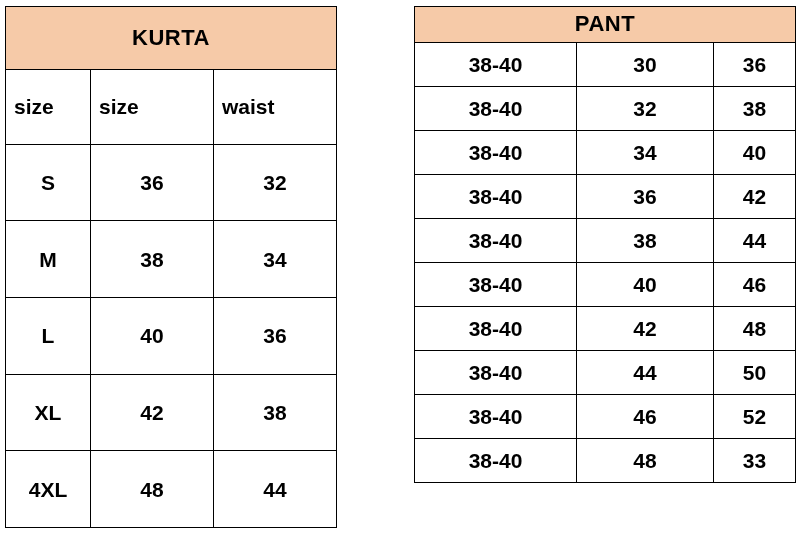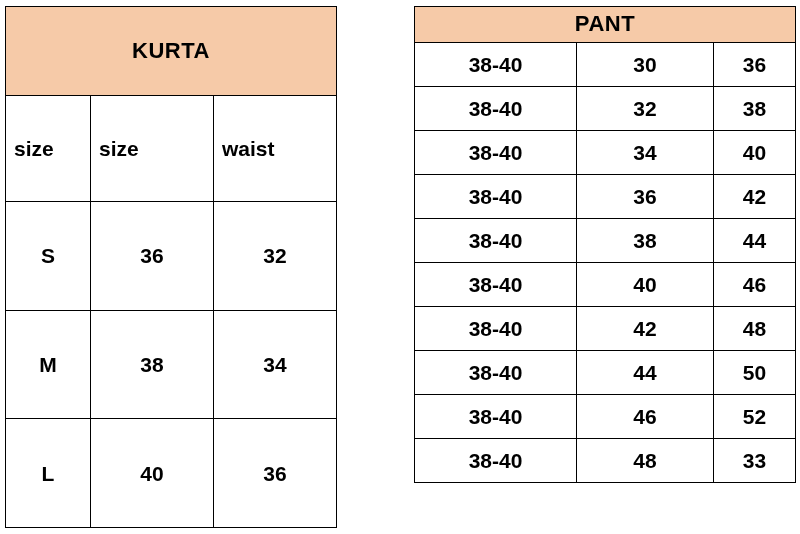--- a/index.html
+++ b/index.html
@@ -122,20 +122,30 @@
       <tr class="data">
         <td>M</td>
         <td>38</td>
         <td>34</td>
       </tr>
       <tr class="data">
         <td>L</td>
         <td>40</td>
         <td>36</td>
       </tr>
+      <tr class="data">
+        <td>XL</td>
+        <td>42</td>
+        <td>38</td>
+      </tr>
+      <tr class="data">
+        <td>4XL</td>
+        <td>48</td>
+        <td>44</td>
+      </tr>
     </tbody>
   </table>
 
   <table class="sizechart" id="pant-table">
     <colgroup>
       <col class="c-length">
         <col class="c-waist">
         <col class="c-hip">
     </colgroup>
     <tbody>

